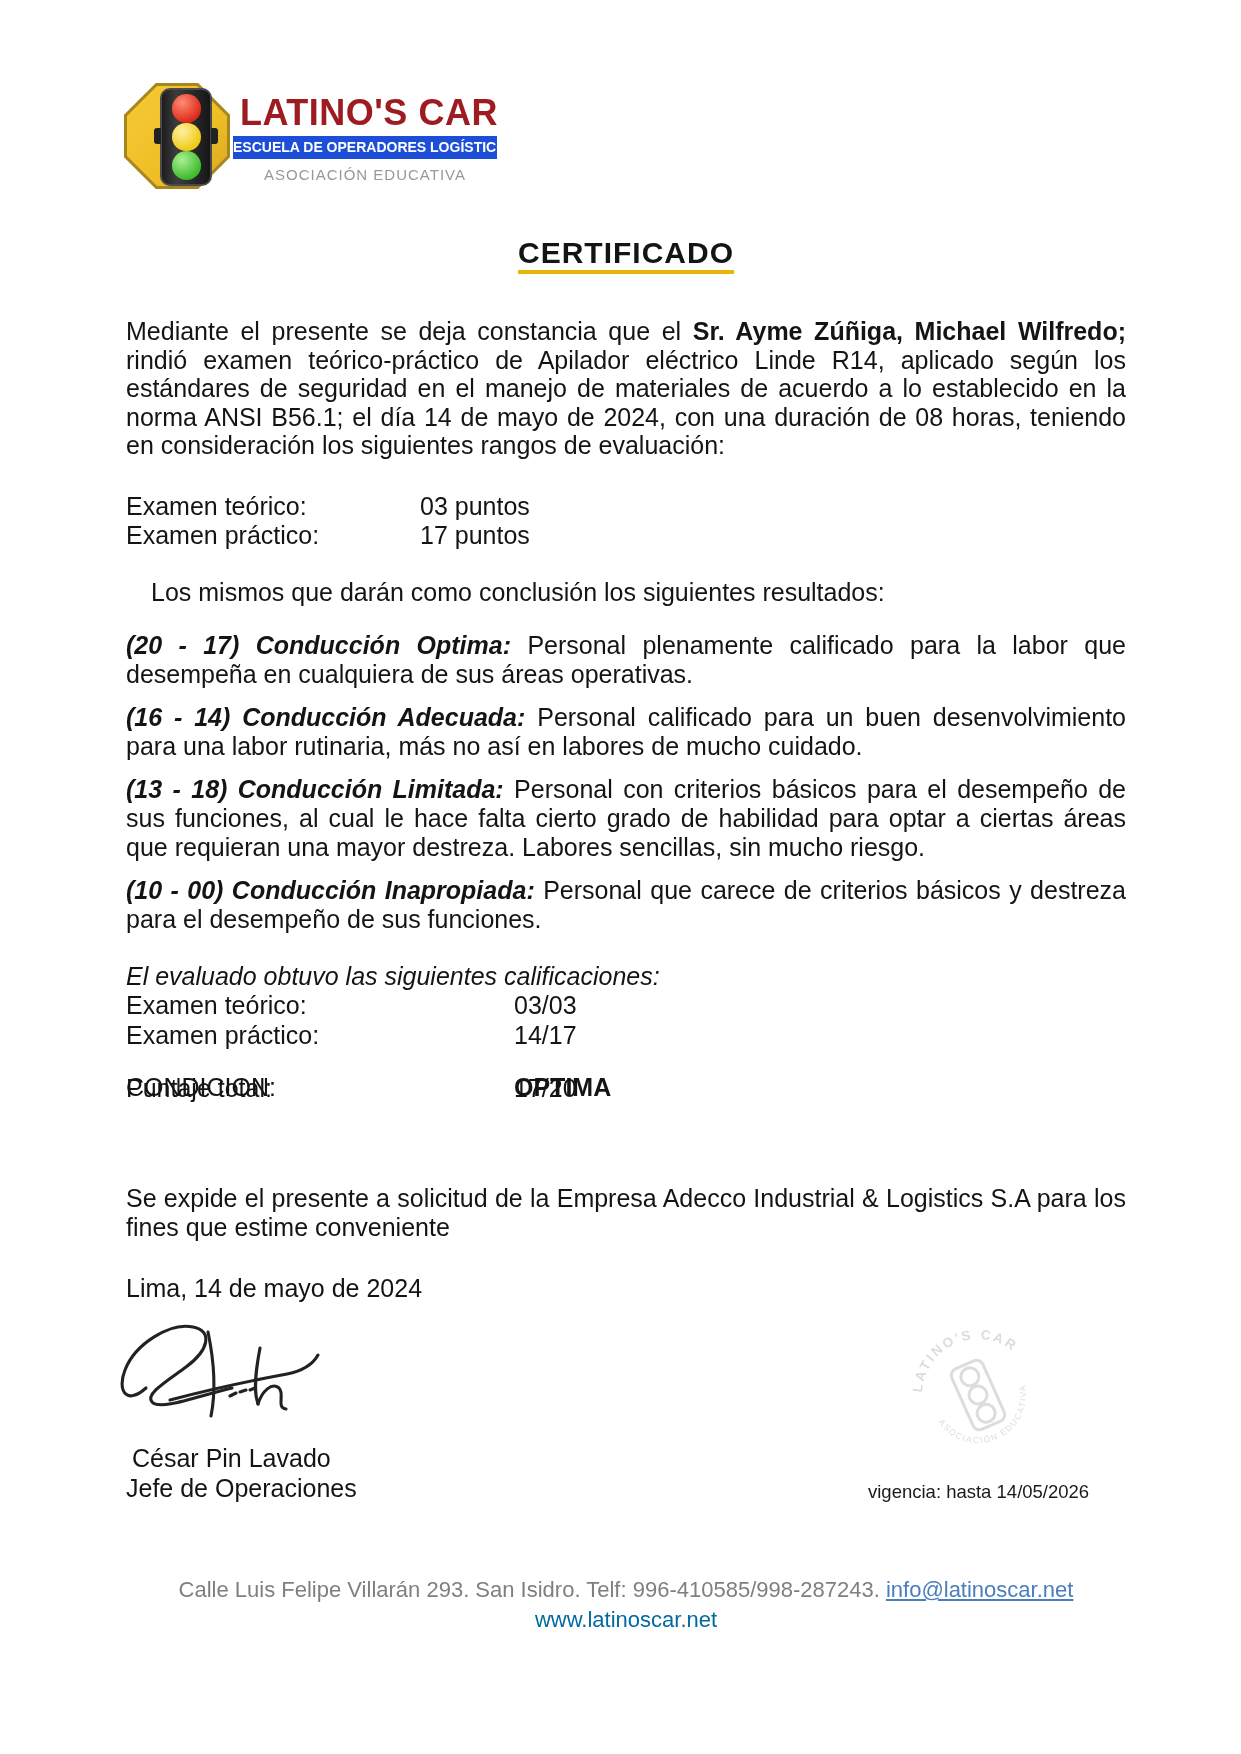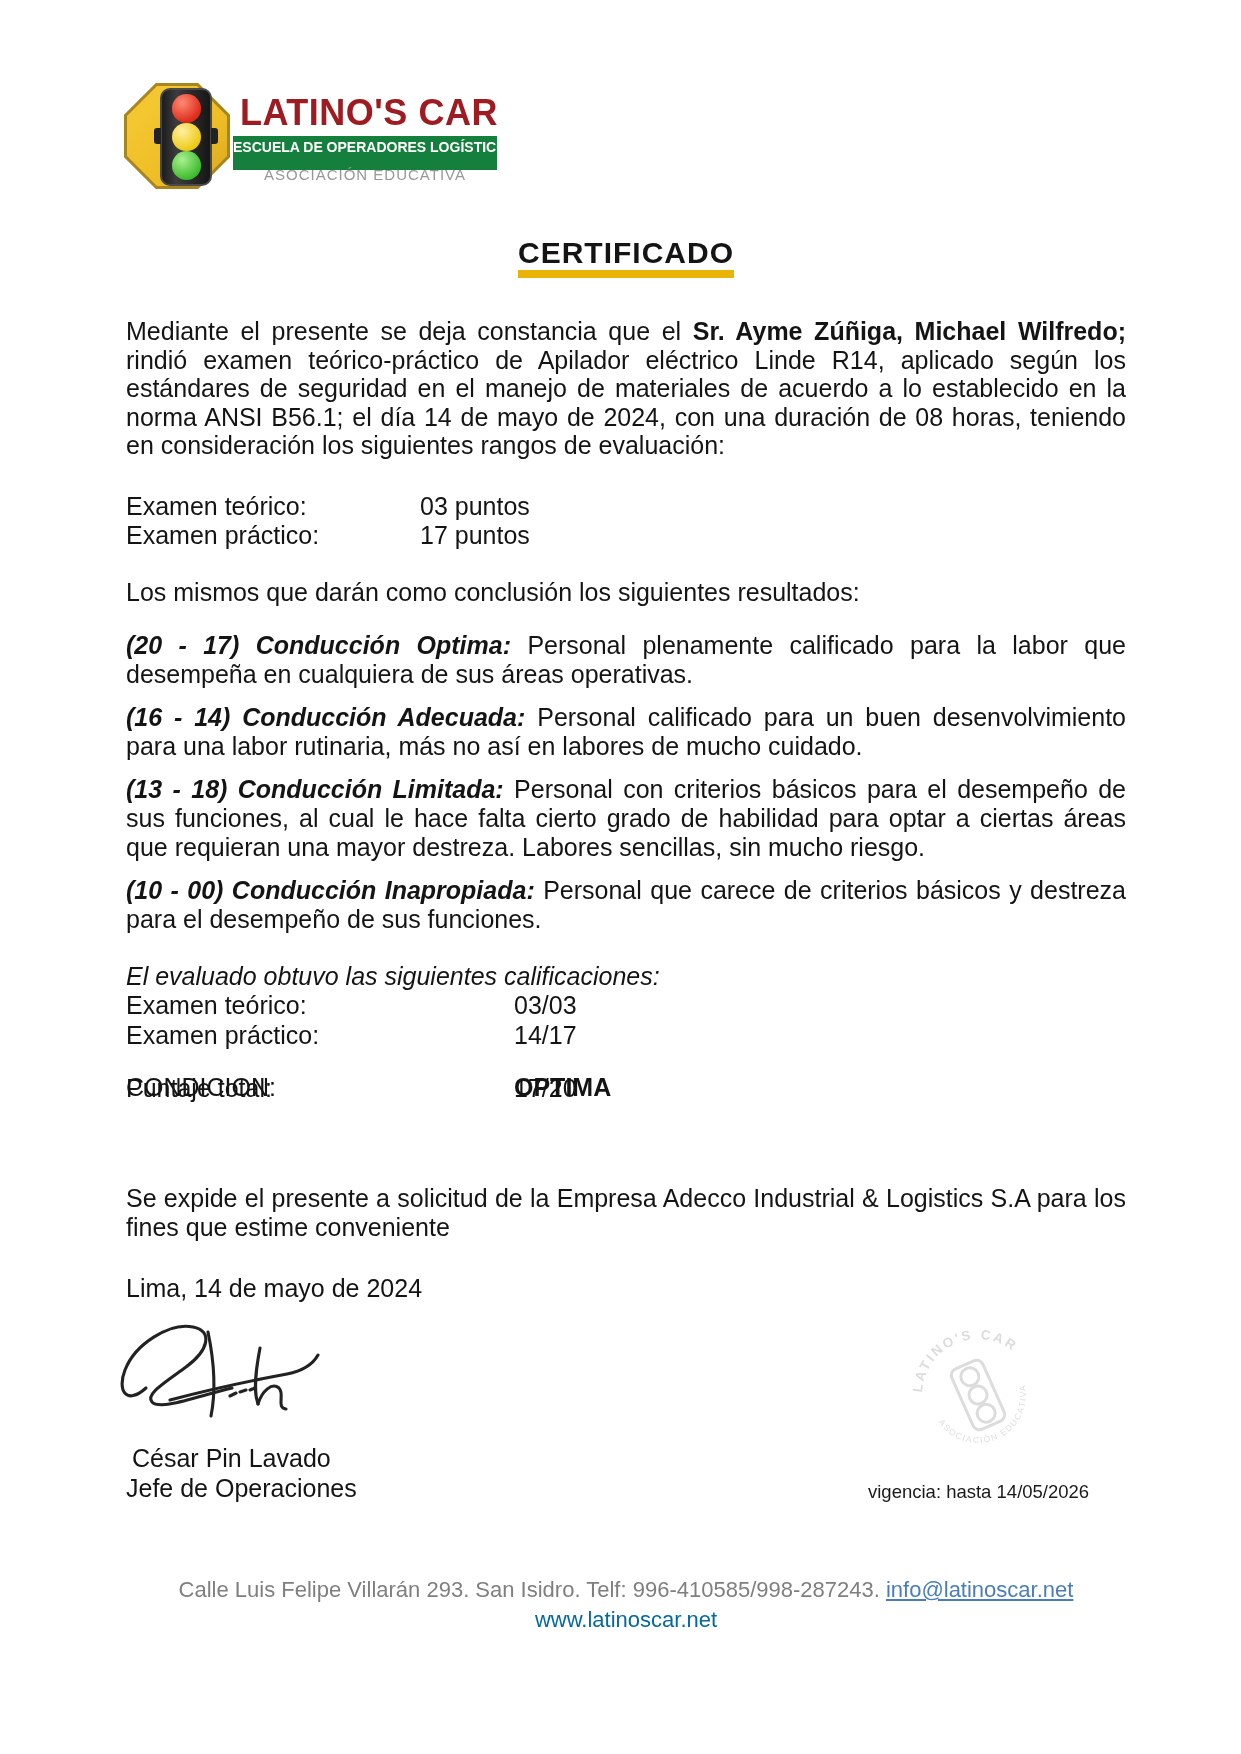--- a/index.html
+++ b/index.html
@@ -38,38 +38,38 @@
   .bulb{width:29px;height:29px;border-radius:50%;}
   .bulb.red{background:radial-gradient(circle at 35% 30%,#ff8a74,#dc2a18 72%);}
   .bulb.yellow{background:radial-gradient(circle at 35% 30%,#fff0a2,#edc913 72%);}
   .bulb.green{background:radial-gradient(circle at 35% 30%,#aaf091,#3cbb2d 72%);}
   .brand{
     left:240px;top:92px;width:260px;
     font-size:36px;font-weight:800;letter-spacing:0.5px;
     color:#9e1c21;white-space:nowrap;
   }
   .brand-bar{
-    left:233px;top:136px;width:264px;height:34px;
-    background:#15803d;color:#ffffff;
+    left:233px;top:136px;width:264px;height:23px;
+    background:#1d4ed8;color:#ffffff;
     font-size:14px;font-weight:700;text-align:right;line-height:23px;
     white-space:nowrap;
   }
   .brand-sub{
     left:233px;top:166px;width:264px;text-align:center;
     font-size:15px;letter-spacing:1px;color:#98989a;white-space:nowrap;
   }
   
   .doc-title{left:126px;top:236px;width:1000px;text-align:center;}
   .doc-title span{
     font-size:30px;font-weight:800;letter-spacing:1px;
-    border-bottom:8px solid #eab308;padding-bottom:1px;
+    border-bottom:4px solid #eab308;padding-bottom:1px;
   }
   .para{font-size:25px;line-height:28.6px;text-align:justify;width:1000px;left:126px;}
   .p-intro{top:317px;}
-  .p-results{top:578px;text-align:left;}
+  .p-results{top:578px;text-align:left;margin-left:25px;}
   .cats{top:631px;}
   .cats p{margin:0 0 15px 0;}
   .lead{font-weight:700;font-style:italic;}
   .score-grid{left:126px;display:grid;grid-template-columns:294px auto;font-size:25px;line-height:29px;}
   .score-grid.wide{grid-template-columns:388px auto;}
   .p-evaluado{top:962px;text-align:left;font-style:italic;}
   .scores2{top:991px;line-height:29.5px;}
   .puntaje{top:1074px;}
   .condicion{top:1073px;}
   .condicion .val{font-weight:700;}

